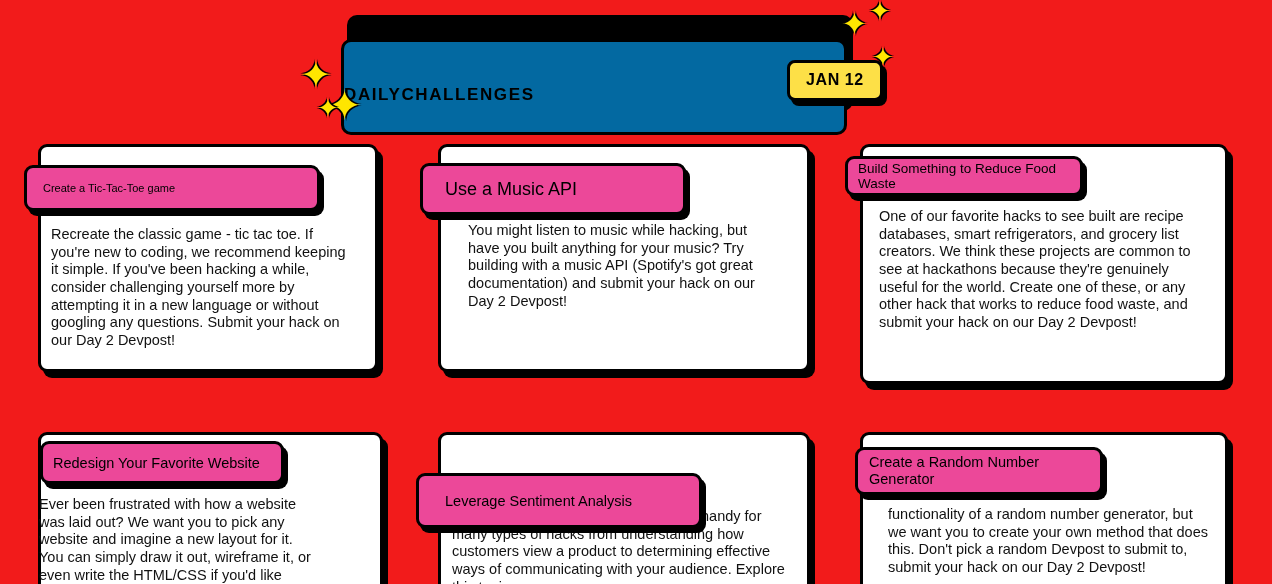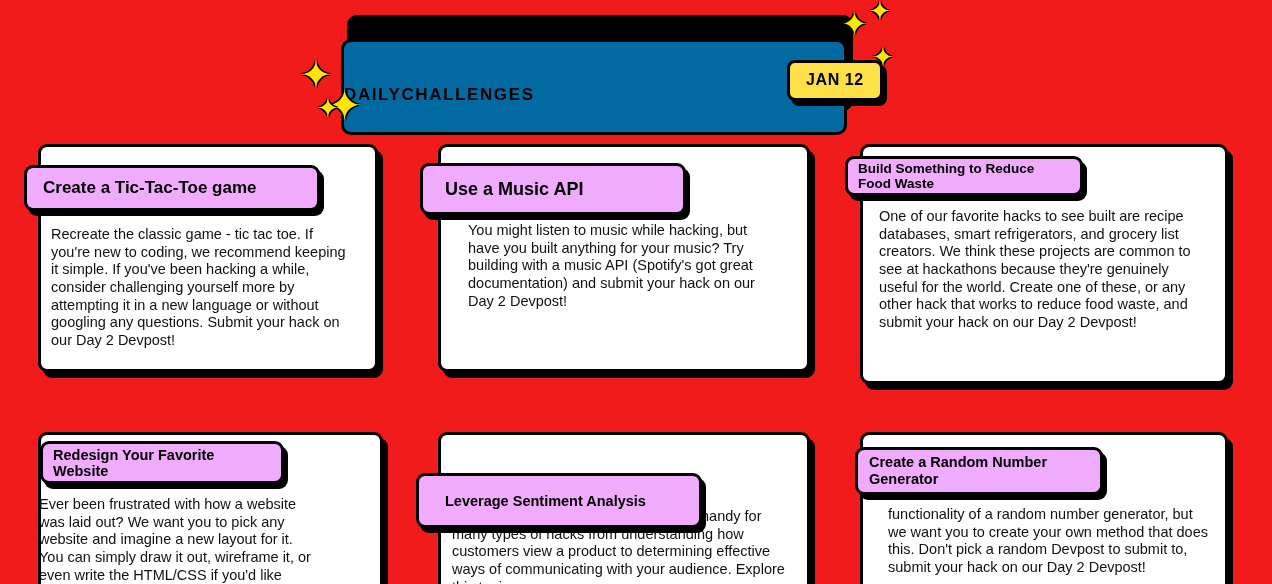--- a/index.html
+++ b/index.html
@@ -119,43 +119,43 @@
     position: absolute;
     left: 17px;
     right: 17px;
     top: 74px;
     font-size: 14.5px;
     line-height: 1.22;
     color: #111;
   }
   .card-title {
     position: absolute;
-    background: #f0abfc;
+    background: #ec4899;
     border: 3px solid #000;
     border-radius: 9px;
     box-shadow: 4px 5px 0 #000;
-    font-weight: bold;
+    font-weight: normal;
     color: #000;
     box-sizing: border-box;
     display: flex;
     align-items: center;
     z-index: 3;
   }
 
   
   #card1 { left: 38px;  top: 144px; width: 340px; height: 228px; }
   #card2 { left: 438px; top: 144px; width: 372px; height: 228px; }
   #card3 { left: 860px; top: 144px; width: 368px; height: 240px; }
   
   #card4 { left: 38px;  top: 432px; width: 345px; height: 165px; }
   #card5 { left: 438px; top: 432px; width: 372px; height: 165px; }
   #card6 { left: 860px; top: 432px; width: 368px; height: 165px; }
 
   
-  #title1 { left: 24px;  top: 165px; width: 296px; height: 46px; padding: 0 16px; font-size: 17px; }
+  #title1 { left: 24px;  top: 165px; width: 296px; height: 46px; padding: 0 16px; font-size: 11px; }
   #title2 { left: 420px; top: 163px; width: 266px; height: 52px; padding: 4px 22px; font-size: 18px; }
   #title3 { left: 845px; top: 156px; width: 238px; height: 40px; padding: 0 10px; font-size: 13.5px; }
   #title4 { left: 24px;  top: 441px; width: 244px; height: 43px; padding: 0 10px; font-size: 14.5px; margin-left: 16px; }
   #title5 { left: 416px; top: 441px; width: 286px; height: 55px; padding: 0 26px; font-size: 14.5px; margin-top: 32px; }
   #title6 { left: 855px; top: 447px; width: 248px; height: 48px; padding: 8px 11px; font-size: 14.5px; line-height: 1.2; }
 
   #text1 { top: 226px; left: 16px; right: 20px; margin-left: 35px; }
   #text2 { top: 222px; left: 30px; right: 22px; }
   #text3 { top: 208px; left: 19px; right: 20px; }
   #text4 { top: 496px; left: 16px; right: 24px; }

